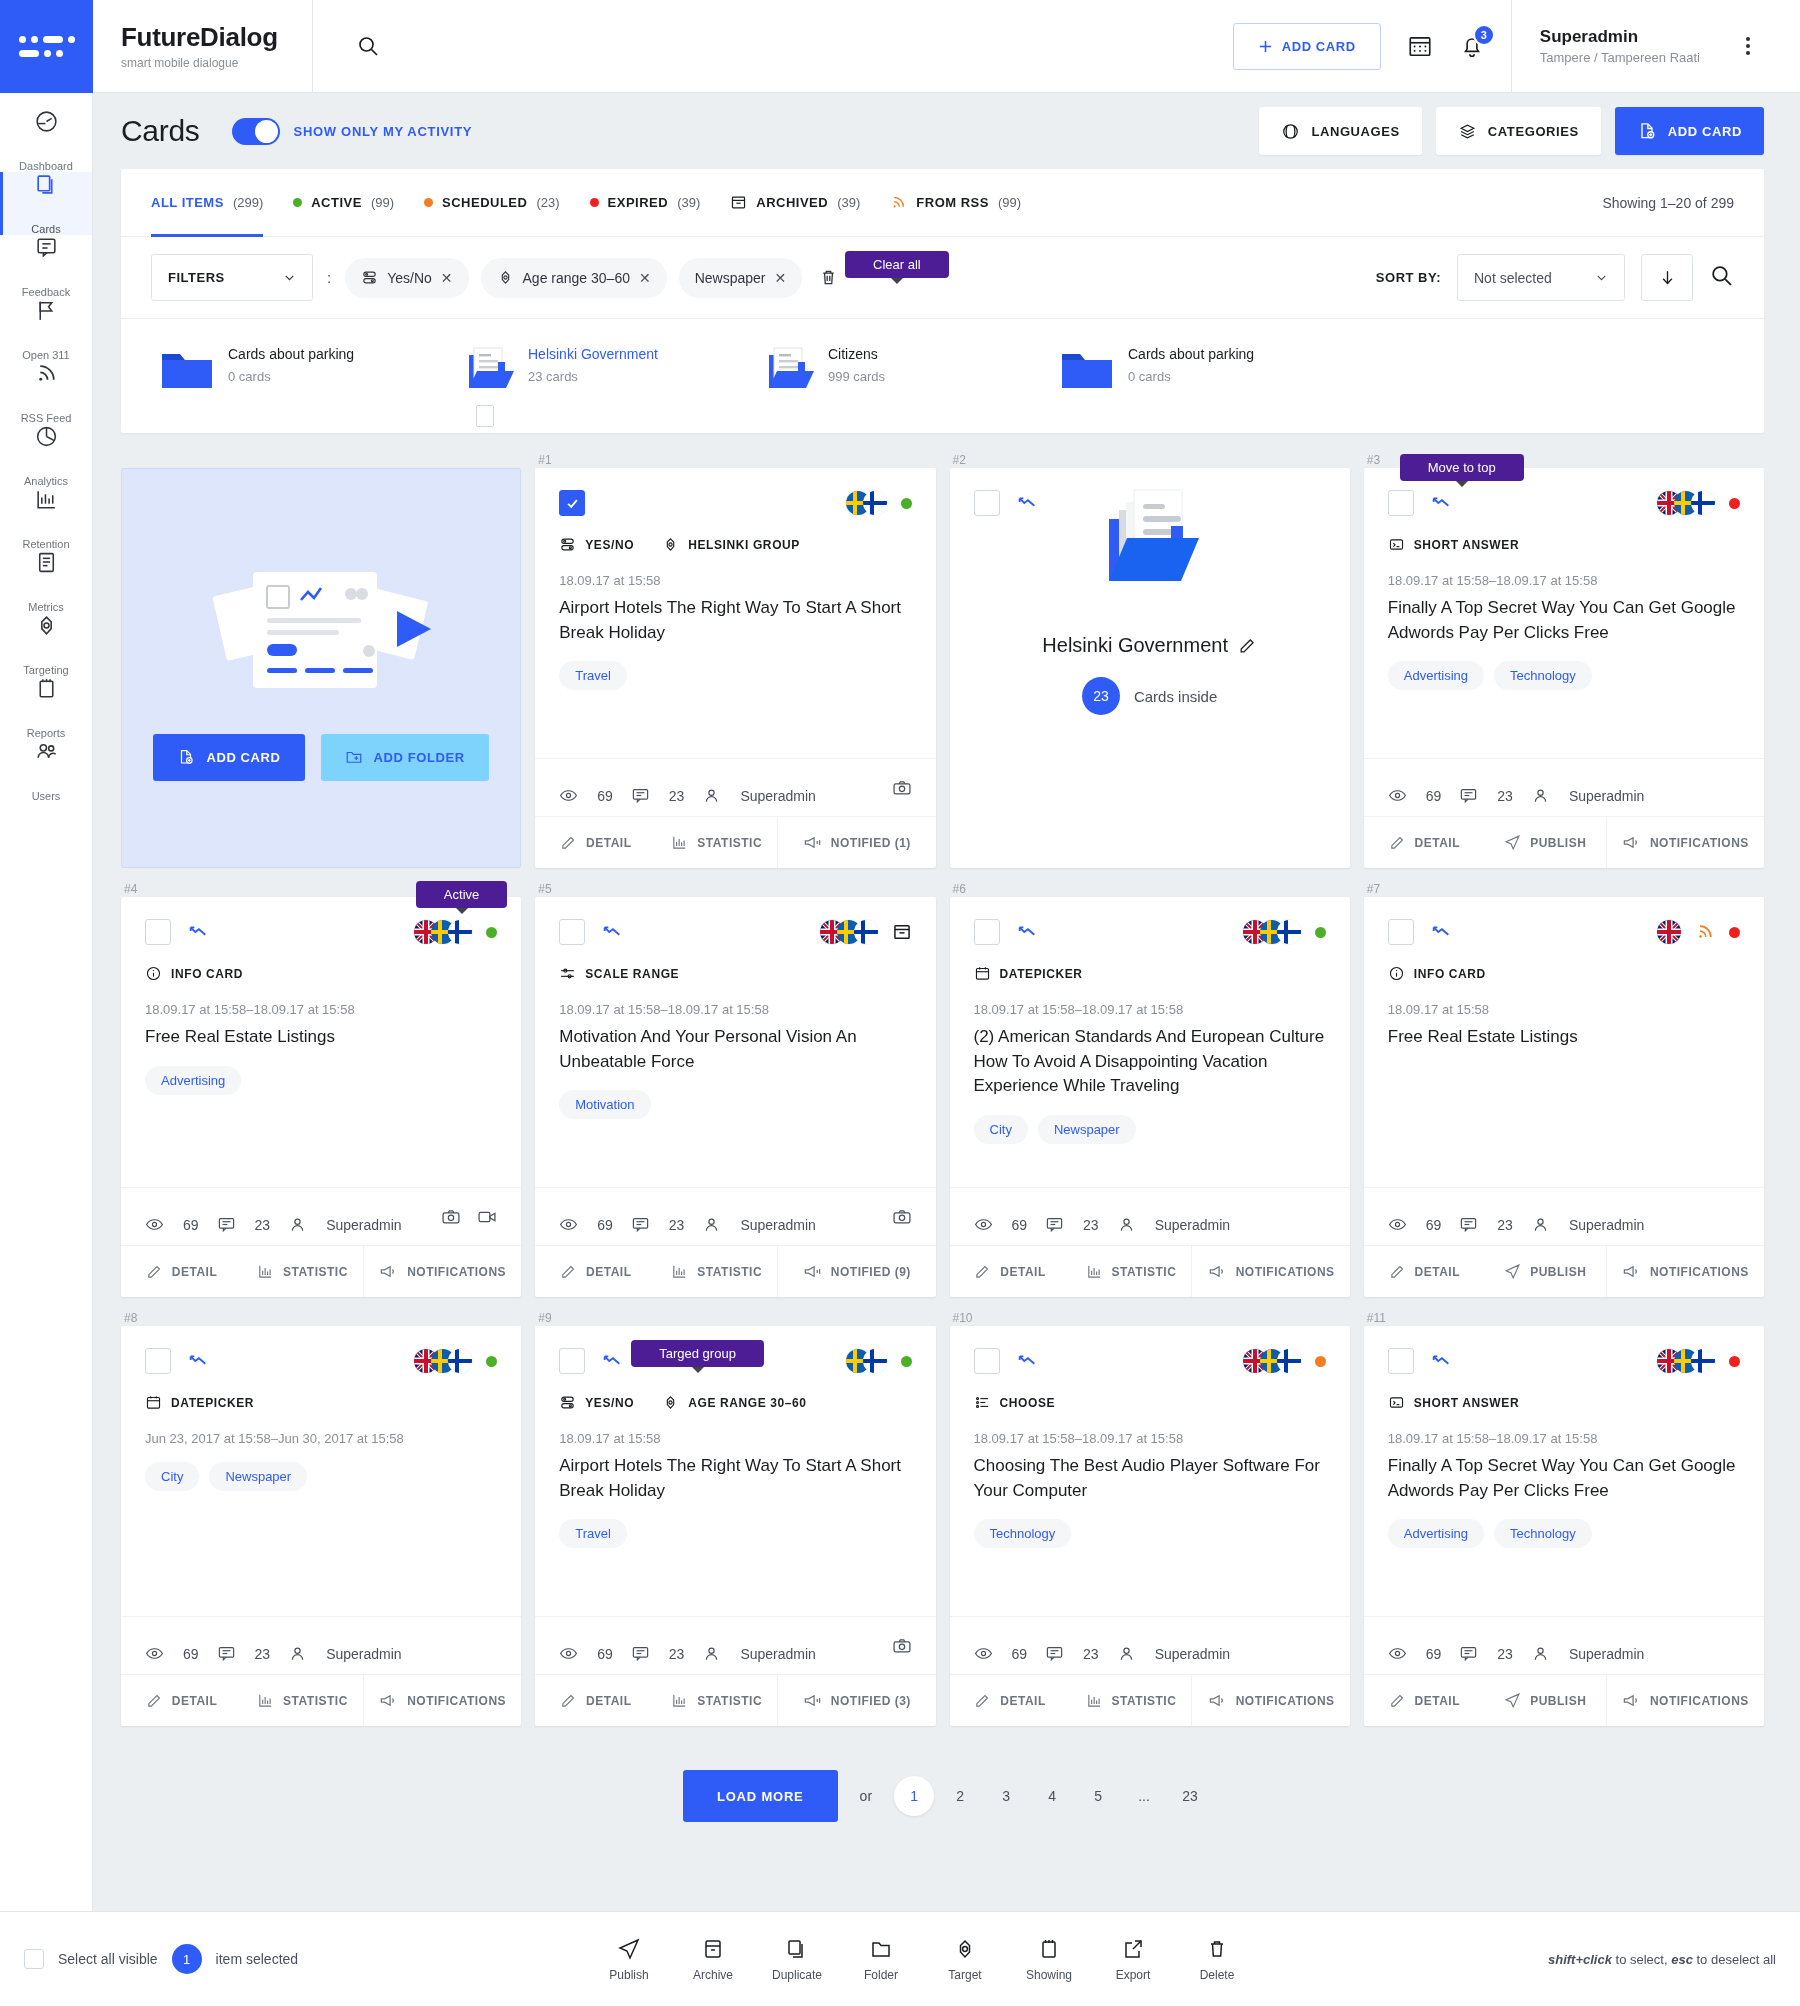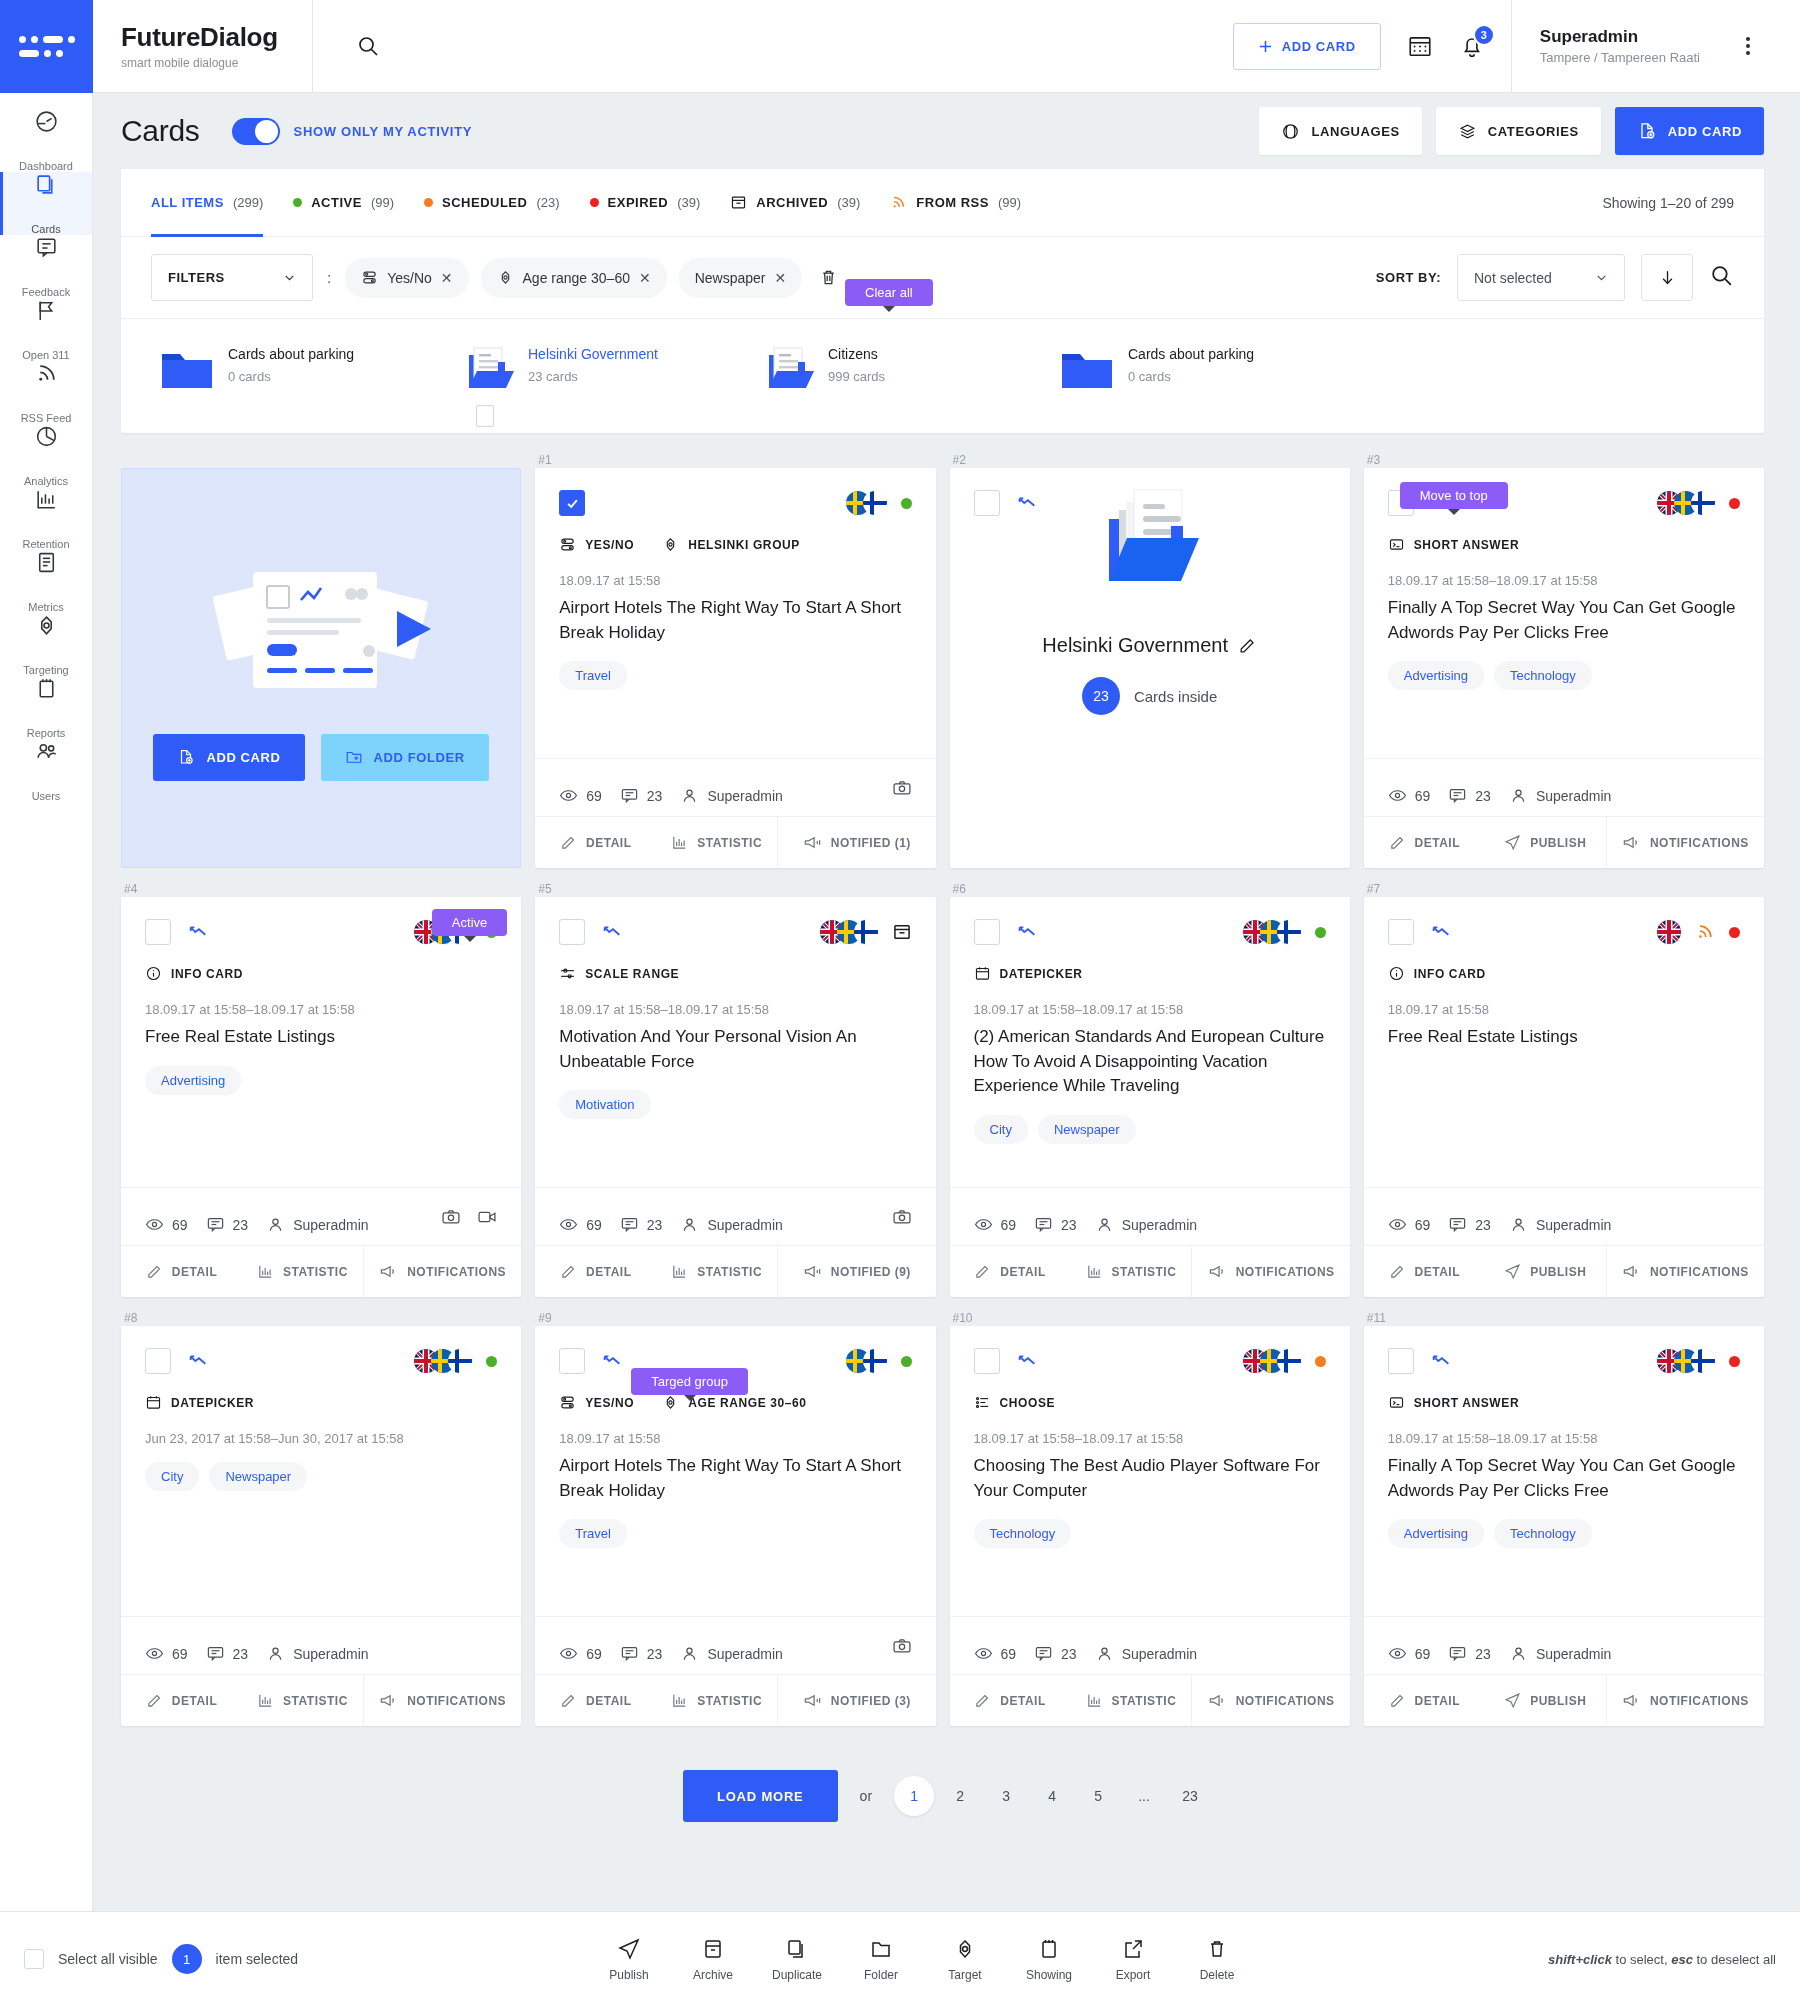--- a/index.html
+++ b/index.html
@@ -132,22 +132,22 @@
   }
   .colon { margin: 0 14px; color: #4a5059; font-size: 15px; }
   .chip {
     height: 40px; border-radius: 20px; background: #f4f6f8; display: flex;
     align-items: center; gap: 9px; padding: 0 16px; margin-right: 12px;
     font-size: 14px; color: #32363c; cursor: pointer;
   }
   .chip .x { color: #4a5059; font-size: 14px; cursor: pointer; }
   .trash-btn { margin-left: 4px; cursor: pointer; display: flex; align-items: center; }
   .tooltip {
-    position: absolute; background: #8b5cf6; color: #fff; border-radius: 4px;
-    font-size: 13px; padding: 6px 20px; white-space: nowrap; z-index: 50; margin-top: 28px;
+    position: absolute; background: #4c1d95; color: #fff; border-radius: 4px;
+    font-size: 13px; padding: 6px 28px; white-space: nowrap; z-index: 50;
   }
   .tooltip:after {
     content: ""; position: absolute; left: 50%; margin-left: -6px; bottom: -6px;
     border-left: 6px solid transparent; border-right: 6px solid transparent;
     border-top: 6px solid #414549;
   }
   .sort-wrap { margin-left: auto; display: flex; align-items: center; gap: 16px; }
   .sort-label { font-size: 13px; font-weight: bold; letter-spacing: .5px; }
   .sort-select {
     width: 168px; height: 47px; border: 1px solid #dfe3e8; border-radius: 3px;
@@ -213,21 +213,21 @@
   }
   .tags { display: flex; flex-wrap: wrap; gap: 10px; margin-top: 16px; }
   .tag {
     background: #f4f6f8; color: #2f5bf6; border-radius: 16px;
     padding: 7px 16px; font-size: 13px;
   }
   .card-stats {
     height: 58px; border-top: 1px solid #eff1f3; display: flex; align-items: center;
     padding: 0 24px; gap: 18px; font-size: 14px; color: #4a5059;
   }
-  .stat { display: flex; align-items: center; gap: 8px; margin-top: 16px; }
+  .stat { display: flex; align-items: center; gap: 19px; margin-top: 16px; }
   .stat-right { margin-left: auto; display: flex; align-items: center; gap: 16px; }
   .card-actions {
     height: 52px; border-top: 1px solid #eff1f3; display: flex; align-items: stretch;
   }
   .act {
     flex: 1; display: flex; align-items: center; justify-content: center; gap: 9px;
     font-size: 12px; font-weight: bold; letter-spacing: .5px; color: #6e757e; cursor: pointer;
   }
   .act.wide { flex: 1.3; border-left: 1px solid #eff1f3; }
 

